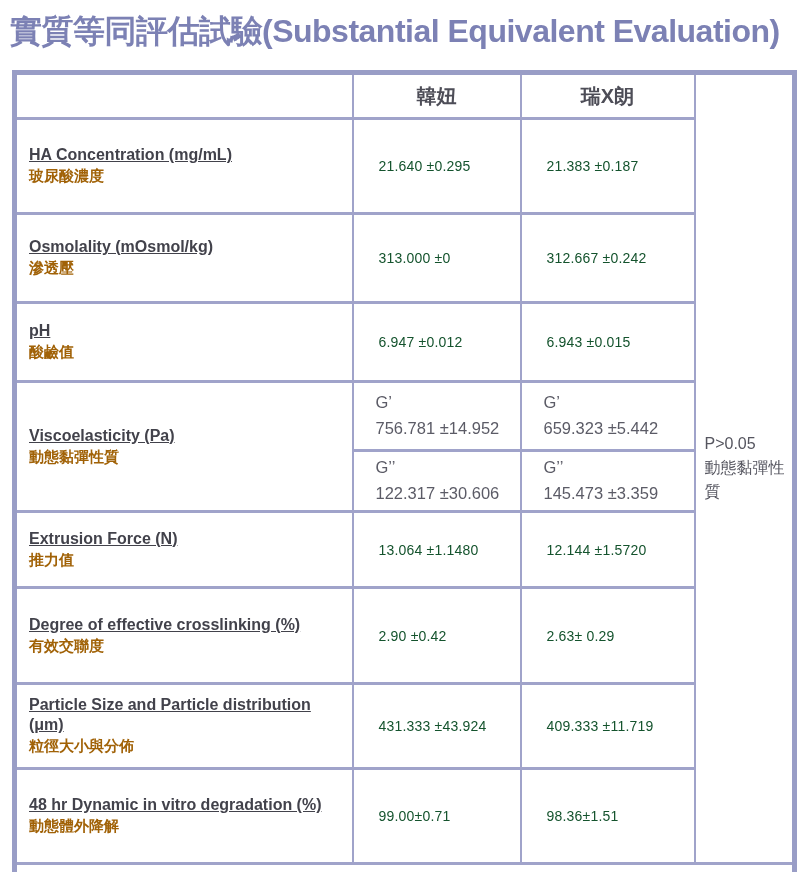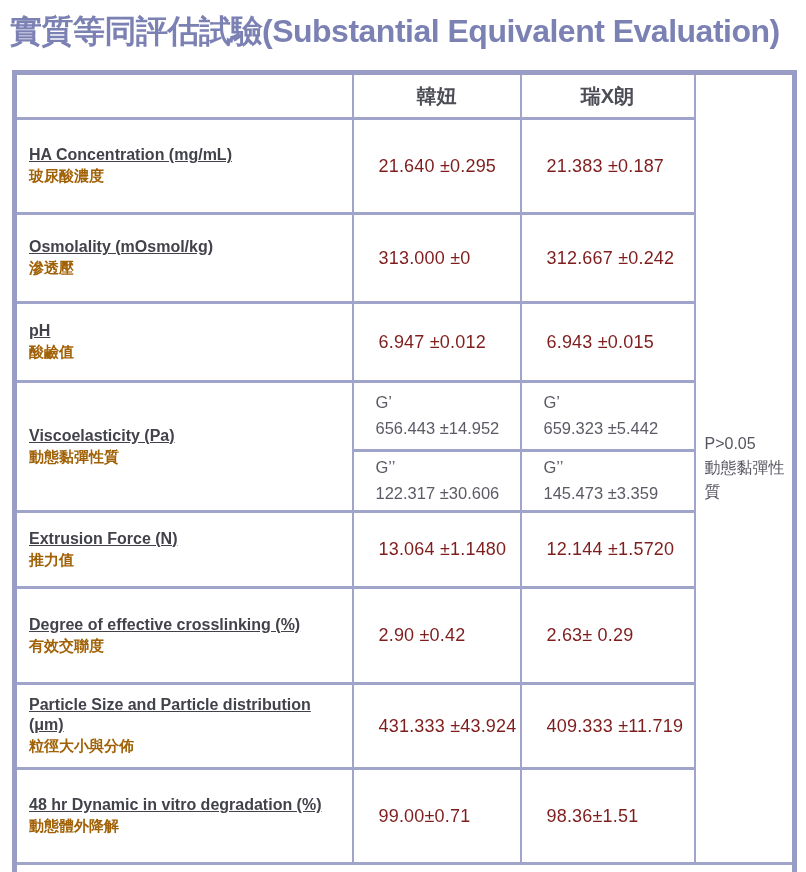--- a/index.html
+++ b/index.html
@@ -25,21 +25,21 @@
     overflow:hidden;
   }
   td.hdr{
     text-align:center;font-size:20px;font-weight:bold;color:#4d4d57;
     height:40px;
   }
   td.label-cell{padding:6px 8px 6px 12px;}
   .lbl-en{font-size:16px;font-weight:bold;color:#42424b;line-height:1.25;text-decoration:underline;}
   .lbl-zh{font-size:15px;font-weight:bold;color:#a16207;line-height:1.45;}
   td.val-cell{
-    padding-left:25px;font-size:18px;color:#7f1d1d;
+    padding-left:25px;font-size:14px;color:#14532d;
     text-align:left;letter-spacing:0.2px;
   }
   td.gval-cell{
     padding-left:22px;font-size:16.5px;color:#5b5b66;line-height:1.55;
     vertical-align:middle;
   }
   td.p-cell{
     padding:6px 4px 7px 9px;font-size:16px;color:#55555f;line-height:1.5;
     vertical-align:middle;
   }
@@ -112,21 +112,21 @@
     <td class="val-cell">6.943 ±0.015</td>
   </tr>
 
   <tr class="r-gp">
     <td class="label-cell" rowspan="2">
       <div class="lbl-en">Viscoelasticity (Pa)</div>
       <div class="lbl-zh">動態黏彈性質</div>
     </td>
     <td class="gval-cell">
       <div>G’</div>
-      <div>656.443 ±14.952</div>
+      <div>756.781 ±14.952</div>
     </td>
     <td class="gval-cell">
       <div>G’</div>
       <div>659.323 ±5.442</div>
     </td>
   </tr>
 
   <tr class="r-gpp">
     <td class="gval-cell">
       <div>G’’</div>

